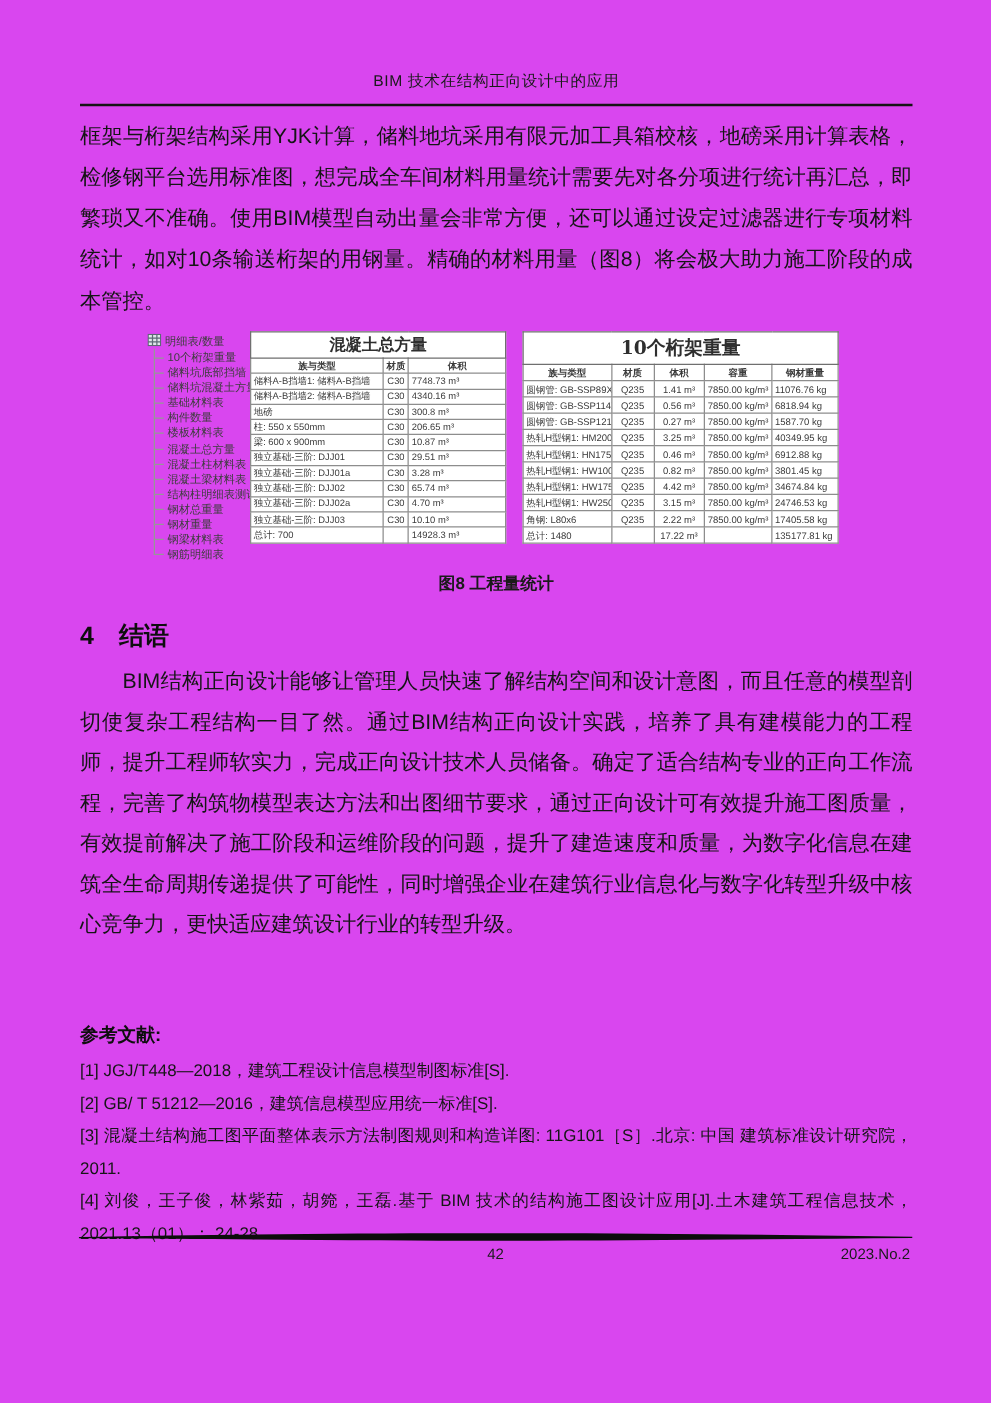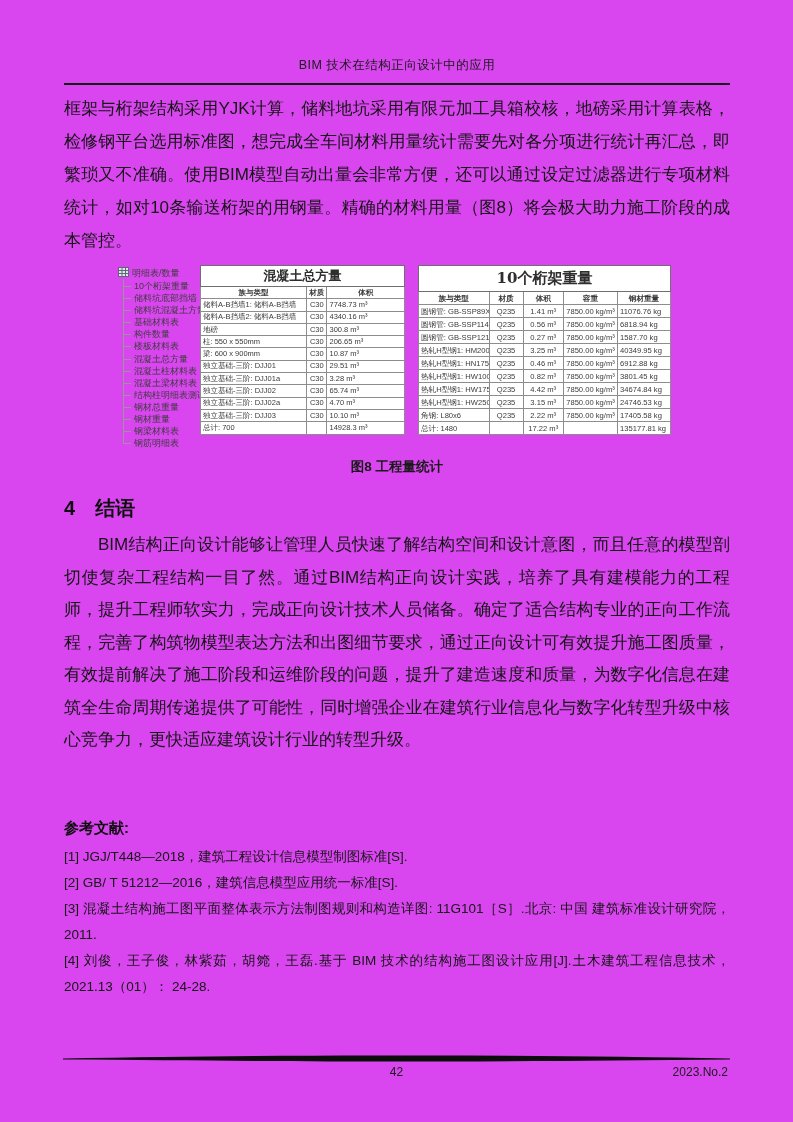--- a/index.html
+++ b/index.html
@@ -109,21 +109,21 @@
   .sec-heading .num{margin-right:20px;}
   
   .refs{margin-top:62px;}
   .refs-heading{font-size:15px;font-weight:700;color:#0e0e0e;}
   .refs-list{list-style:none;margin:6px 0 0 0;padding:0;}
   .refs-list li{
     font-size:13.5px;line-height:26px;color:#161616;
     text-align:justify;
   }
   
-  .footer{position:absolute;left:63px;right:63px;top:1054px;}
+  .footer{position:absolute;left:63px;right:63px;top:985px;}
   .footer-line{display:block;width:100%;height:10px;}
   .footer-row{position:relative;height:16px;margin-top:1px;}
   .page-num{
     position:absolute;left:0;right:0;text-align:center;
     font-size:12px;color:#1a1a1a;
   }
   .issue{
     position:absolute;right:2px;
     font-size:12px;color:#1a1a1a;
   }

